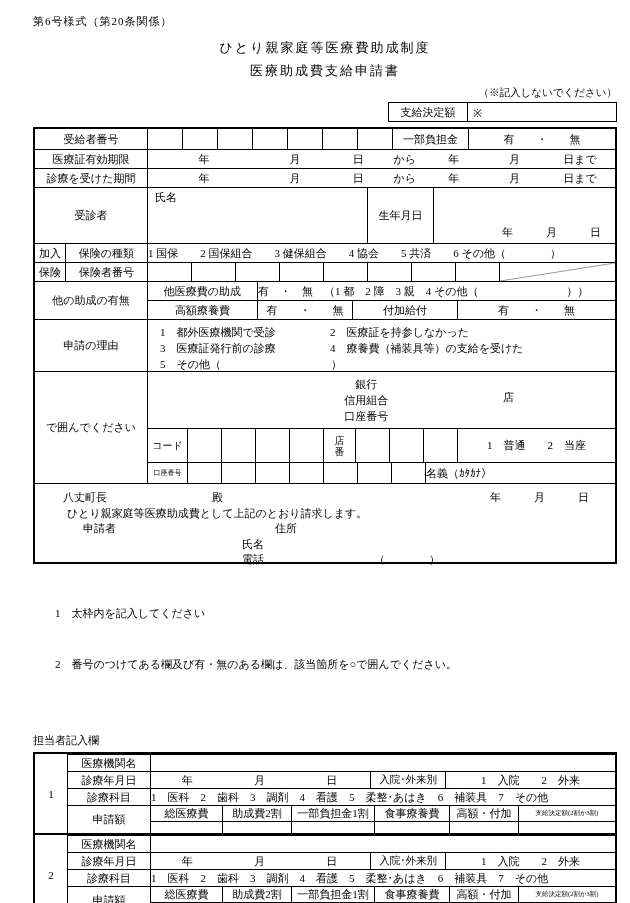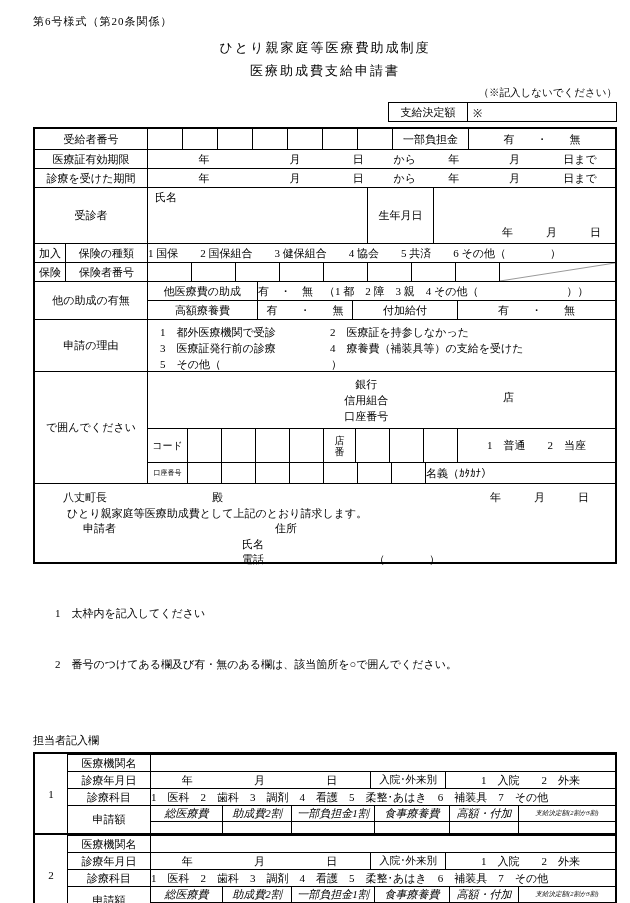--- a/index.html
+++ b/index.html
@@ -58,21 +58,21 @@
   .gap110 { display:inline-block; margin-left:110px; }
 
   .notes { margin-top:7px; margin-left:22px; line-height:17px; white-space:pre; }
 
   .staff-title { margin-top:26px; font-size:11px; }
   .sblock { display:flex; border:2px solid #000; width:584px; align-items:stretch; }
   .sblock + .sblock { margin-top:-2px; }
   .sblock1 { margin-top:4px; }
   .numcol { width:32px; display:flex; align-items:center; justify-content:center; }
   .sbody { flex:1; display:flex; flex-direction:column; }
-  .h17 { height:17px; } .h15 { height:15px;font-style:italic; }
+  .h17 { height:17px; } .h15 { height:15px; }
   .lab83 { width:83px; }
   .datecell { width:220px; }
   .tinyhead { font-size:6.5px; }
 </style>
 </head>
 <body>
 
 <div class="page">
   <div class="content">
     <div class="form-no">第6号様式（第20条関係）</div>

